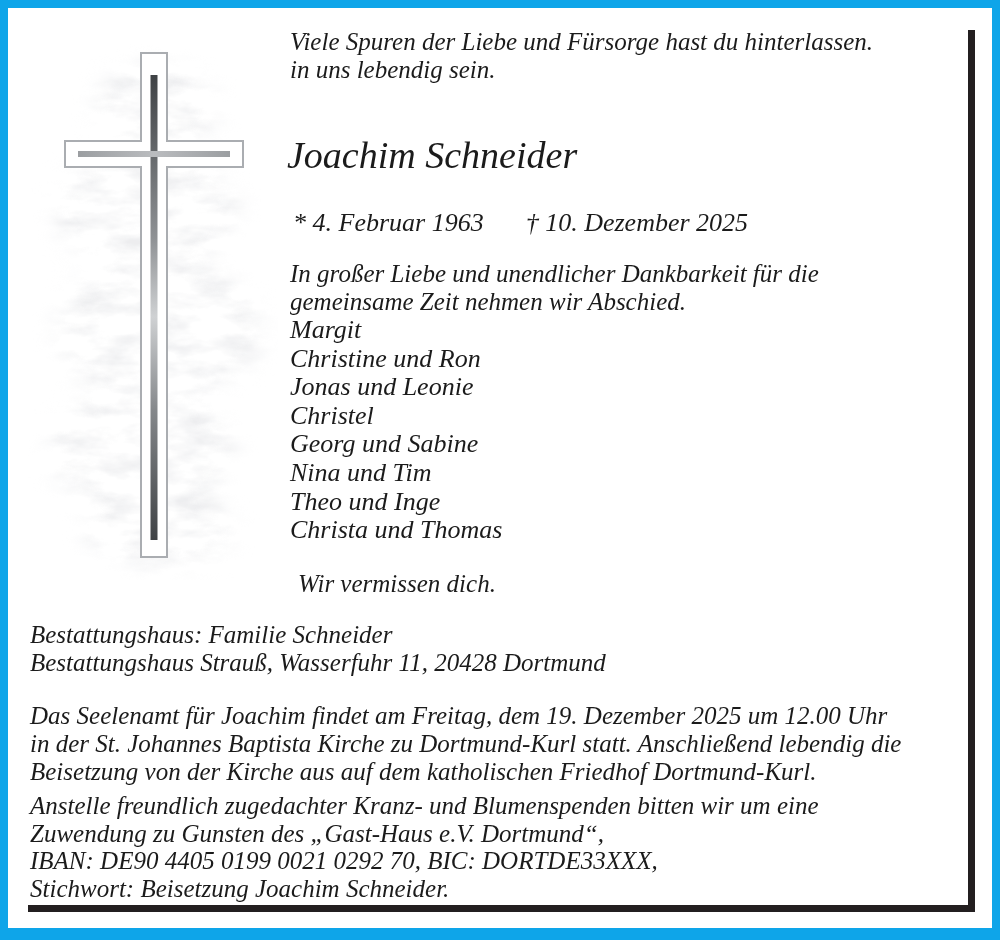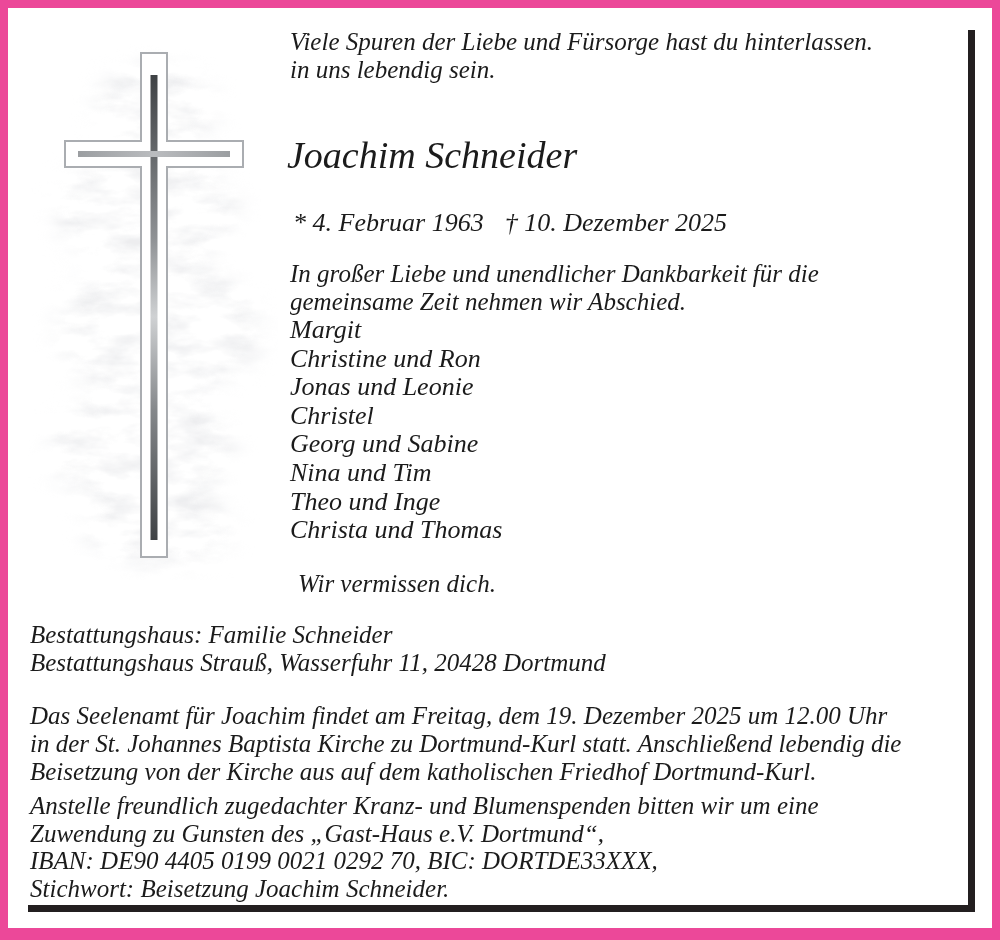--- a/index.html
+++ b/index.html
@@ -1,19 +1,19 @@
 <!DOCTYPE html>
 <html><head>
 <meta charset="utf-8">
 <style>
   html,body{margin:0;padding:0;background:#555;}
   .page{
     position:relative;
     width:1000px;height:940px;
-    background:#ec4899;
+    background:#0ea5e9;
     overflow:hidden;
     font-family:"Liberation Serif","DejaVu Serif",serif;
   }
   .sheet{
     position:absolute;
     left:8px;top:8px;right:8px;bottom:12px;
     background:#ffffff;
   }
   .frame-right{
     position:absolute;
@@ -35,21 +35,21 @@
   .txt{
     position:absolute;
     color:#1b1b1b;
     font-style:italic;
     white-space:nowrap;
   }
   .body-txt{font-size:25px;line-height:28px;}
   .verse{left:290px;top:28px;}
   .deceased{left:287px;top:124px;font-size:38px;line-height:62px;}
   .dates{left:293px;top:208px;font-size:26px;line-height:30px;}
-  .dates .birth{margin-right:21px;}
+  .dates .birth{margin-right:42px;}
   .farewell{left:290px;top:260px;}
   .mourners{left:290px;top:316px;font-size:26px;line-height:28.6px;}
   .closing{left:298px;top:570px;}
   .address{left:30px;top:621px;}
   .service{left:30px;top:702px;}
   .donation{left:30px;top:792px;line-height:27.5px;}
 </style>
 </head>
 <body>
 

